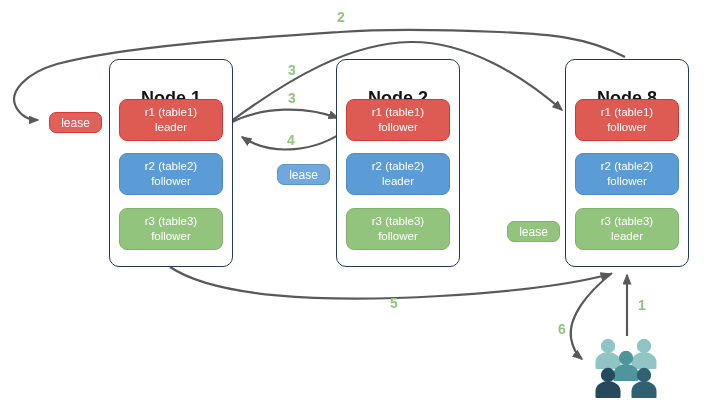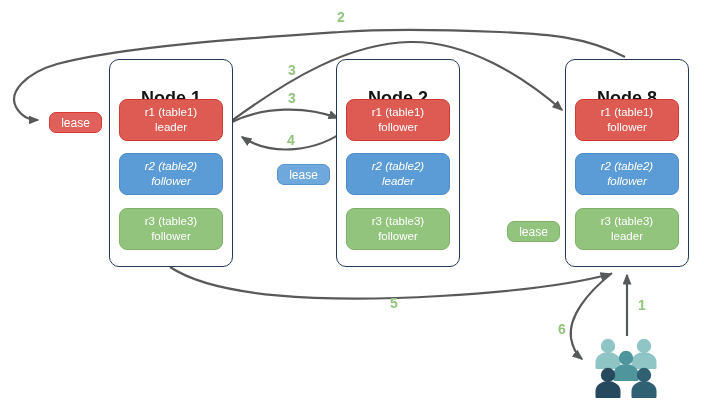--- a/index.html
+++ b/index.html
@@ -20,21 +20,21 @@
     font-size:18px;font-weight:bold;color:var(--p-title);
   }
   .replica{
     position:absolute;left:9px;width:104px;height:42px;box-sizing:border-box;
     border-radius:8px;display:flex;flex-direction:column;align-items:center;justify-content:center;
     color:var(--p-boxText);font-size:11.5px;line-height:1.32;text-align:center;
   }
   .replica.red{background:var(--p-red-fill);border:1.5px solid var(--p-red-border);}
   .replica.blue{background:var(--p-blue-fill);border:1.5px solid var(--p-blue-border);}
   .replica.green{background:var(--p-green-fill);border:1.5px solid var(--p-green-border);}
-  .rep-top{top:39px;} .rep-mid{top:93px;font-style:italic;} .rep-bot{top:148px;}
+  .rep-top{top:39px;} .rep-mid{top:93px;} .rep-bot{top:148px;}
 
   .lease{
     position:absolute;width:53px;height:21px;box-sizing:border-box;border-radius:7px;
     display:flex;align-items:center;justify-content:center;
     color:var(--p-boxText);font-size:12px;
   }
   .lease.red{background:var(--p-redLease-fill);border:1.5px solid var(--p-redLease-border);}
   .lease.blue{background:var(--p-blueLease-fill);border:1.5px solid var(--p-blueLease-border);}
   .lease.green{background:var(--p-greenLease-fill);border:1.5px solid var(--p-greenLease-border);}
 

